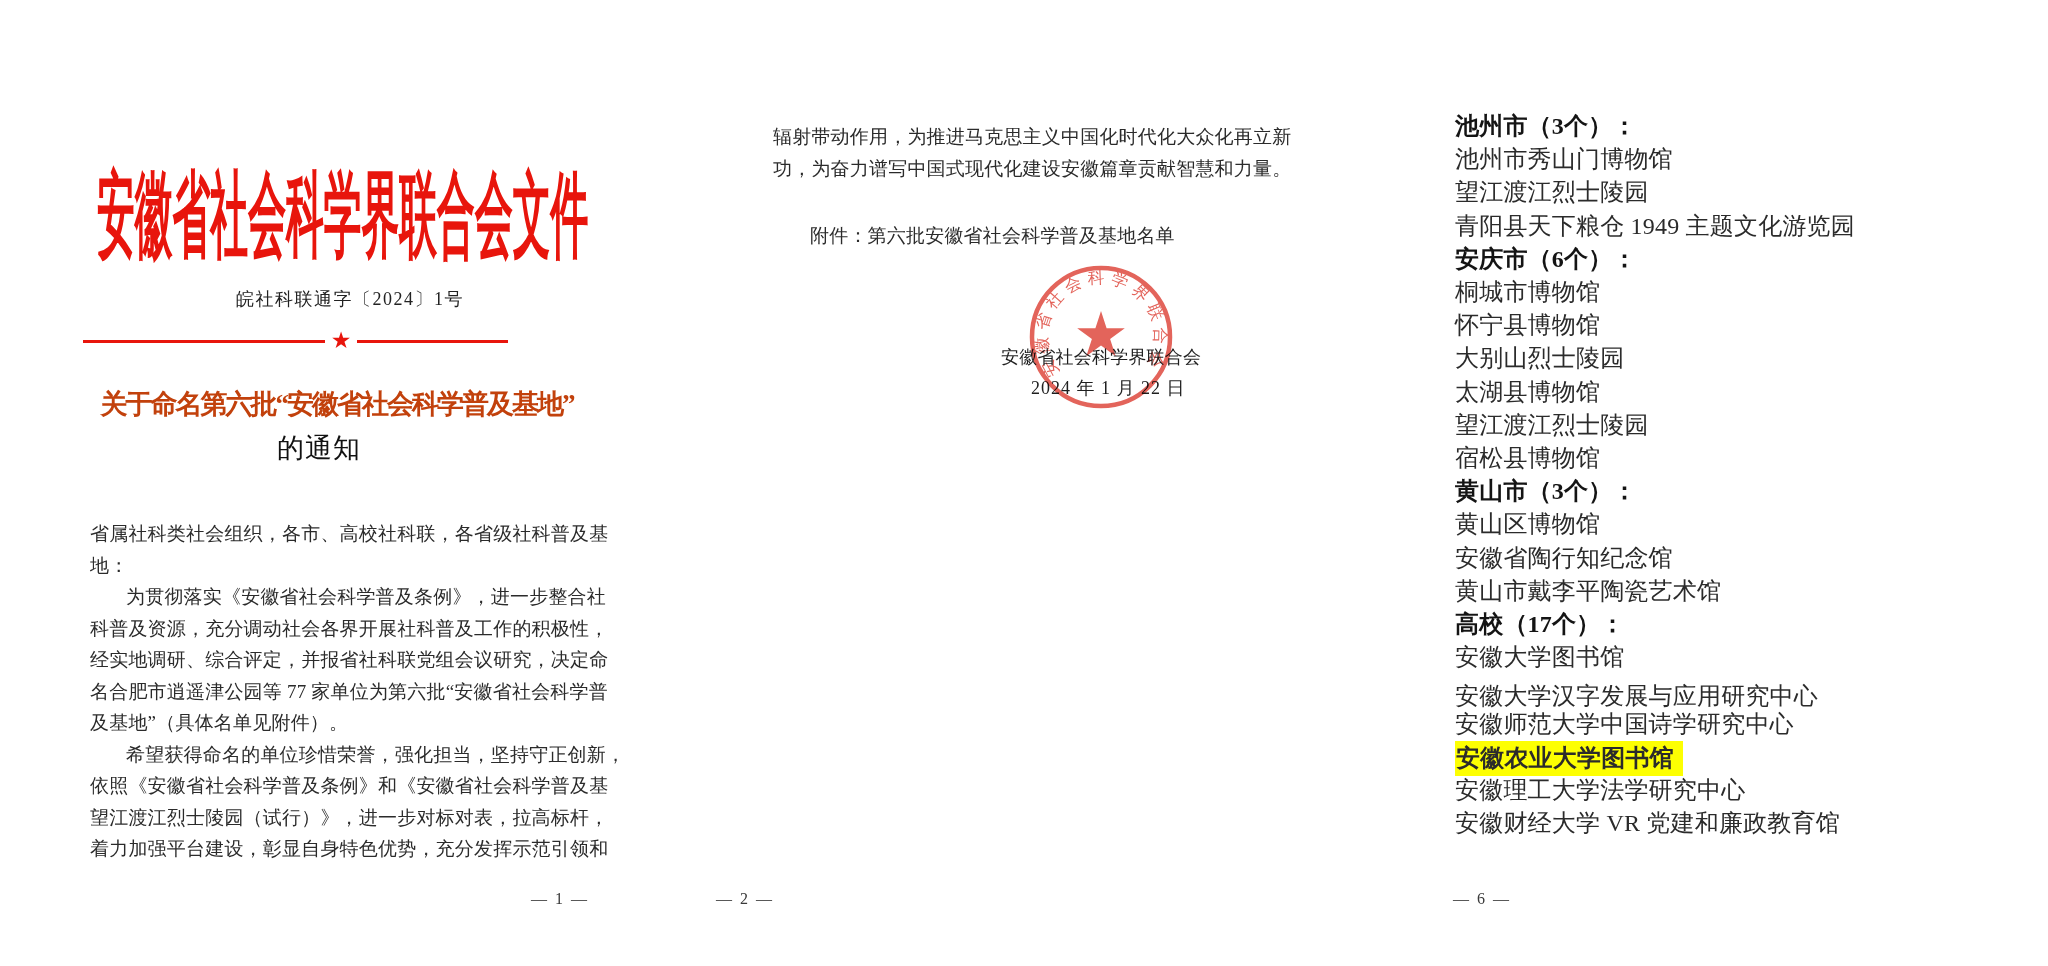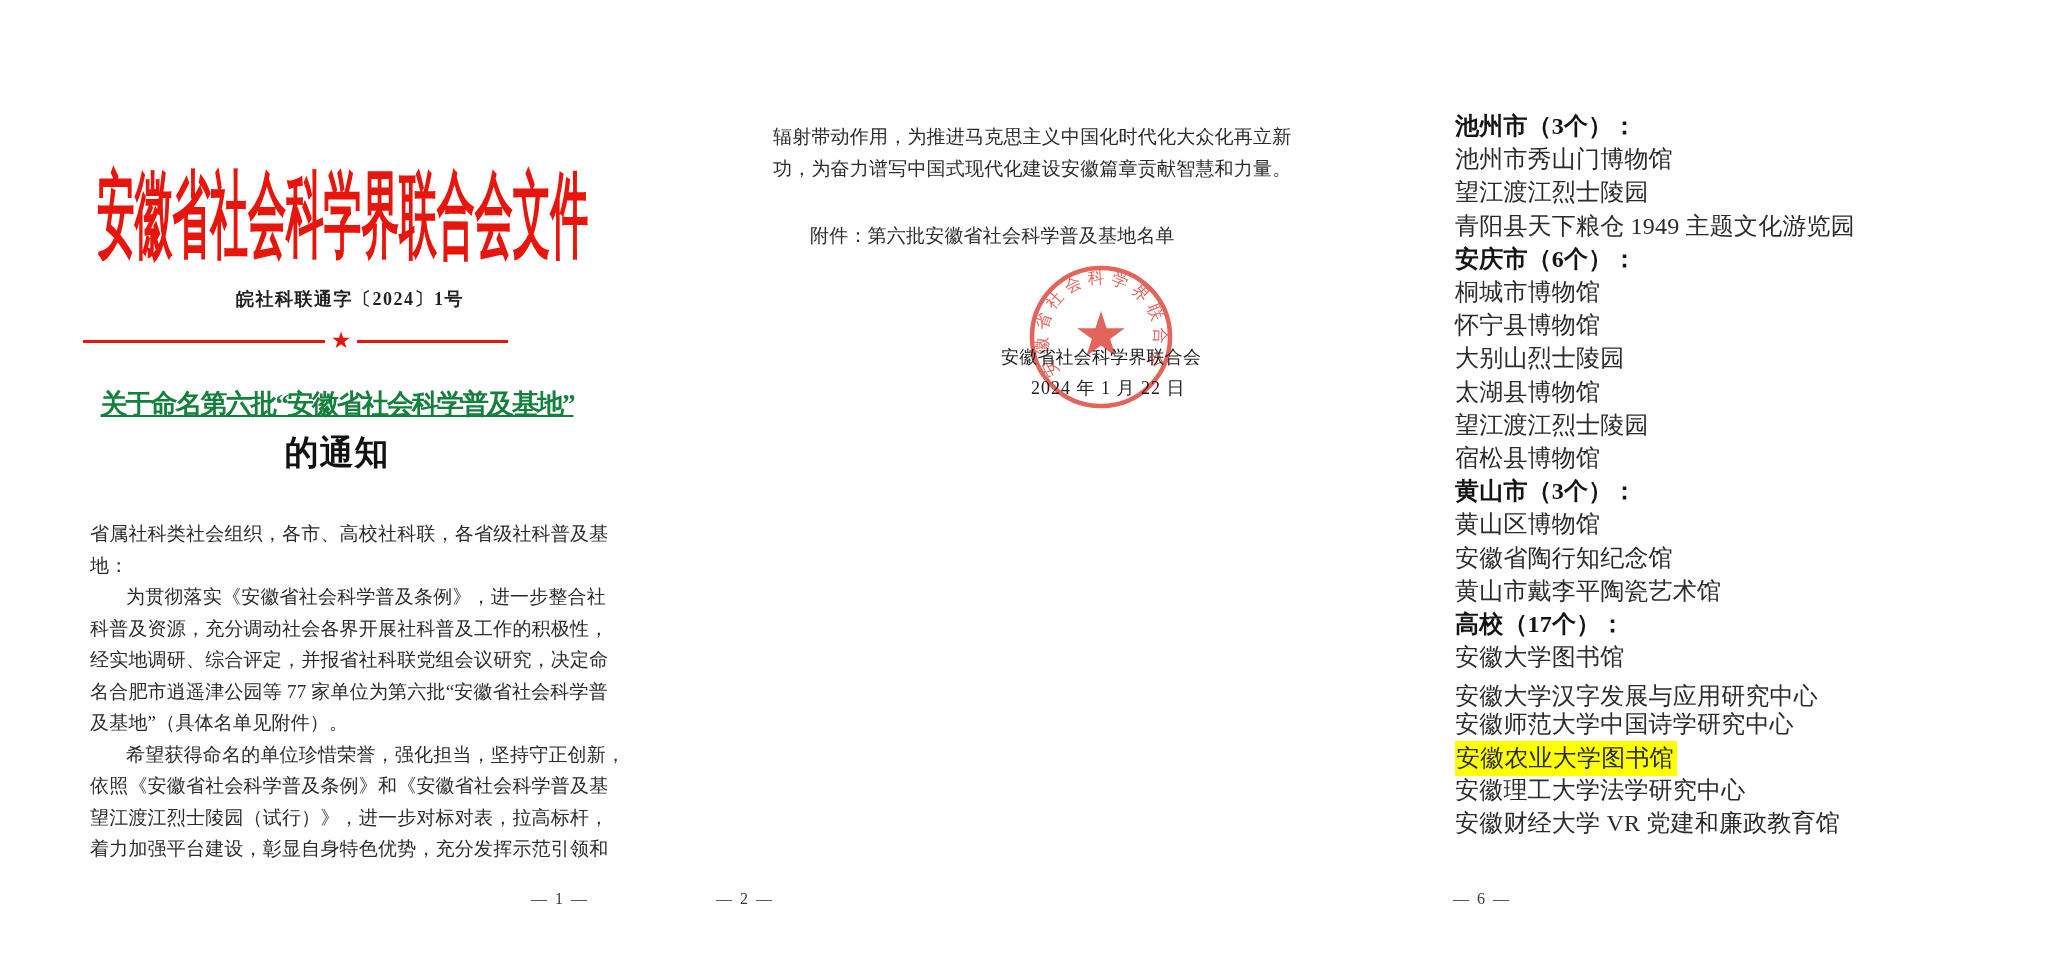--- a/index.html
+++ b/index.html
@@ -18,33 +18,33 @@
     font-weight:bold;color:#e8150c;
     font-size:94px;line-height:98px;
   }
   .masthead .stretch{
     display:inline-block;
     transform:scaleX(0.402);
     transform-origin:0 0;
     white-space:nowrap;
     letter-spacing:0;
   }
-  .docnum{left:0;top:287px;width:700px;text-align:center;font-size:18px;letter-spacing:1.5px;color:#222;font-weight:bold;}
+  .docnum{left:0;top:287px;width:700px;text-align:center;font-size:18px;letter-spacing:1.5px;color:#222;}
   .rule-seg{height:3px;background:#e8150c;top:340px;}
   .rule-star{left:327px;top:327px;width:28px;text-align:center;font-size:23px;color:#e8150c;line-height:28px;}
-  .doc-title{left:75px;top:386px;width:524px;text-align:center;font-weight:bold;color:#15803d;
-    font-size:27px;letter-spacing:-2px;text-decoration:underline;}
-  .doc-title2{left:75px;top:430px;width:524px;text-align:center;font-weight:bold;color:#111;
-    font-size:34px;letter-spacing:1px;}
+  .doc-title{left:75px;top:386px;width:524px;text-align:center;font-weight:bold;color:#c2410c;
+    font-size:27px;letter-spacing:-2px;}
+  .doc-title2{left:57px;top:430px;width:524px;text-align:center;font-weight:normal;color:#111;
+    font-size:27px;letter-spacing:1px;}
   .bodyline{font-size:19px;letter-spacing:0.2px;color:#2b2b2b;margin-top:16px;}
   .footer{font-size:16px;color:#3a3a3a;letter-spacing:2px;}
   
   .entry{font-size:24px;letter-spacing:0.2px;color:#2b2b2b;text-align:right;}
   .entry.bold{font-weight:bold;color:#141414;}
-  .entry.hl{background:#fdff02;padding:1px 3px 2px 1px;}
+  .entry.hl{background:#fdff02;padding:1px 9px 2px 1px;font-weight:bold;}
   
   .sealwrap{left:1026px;top:262px;width:150px;height:150px;opacity:0.82;mix-blend-mode:multiply;}
   .sig{left:1001px;top:345px;font-size:18px;letter-spacing:0.2px;color:#1f1f1f;}
   .dateline{left:1031px;top:376px;font-size:18px;letter-spacing:1px;color:#1f1f1f;}
 </style>
 </head>
 <body>
 
 <div class="canvas">
 

